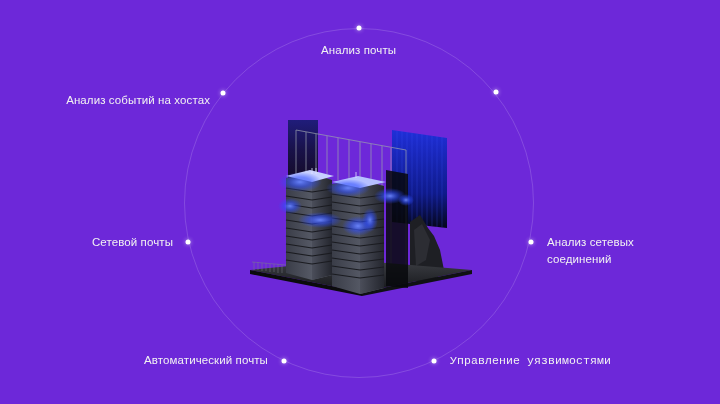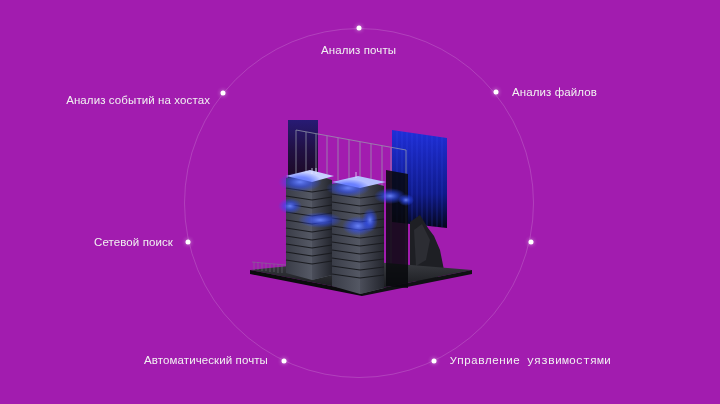--- a/index.html
+++ b/index.html
@@ -8,21 +8,21 @@
       width: 720px;
       height: 404px;
       background: #0e0e0f;
       overflow: hidden;
       font-family: "Liberation Sans", "DejaVu Sans", sans-serif;
     }
     .stage {
       position: relative;
       width: 720px;
       height: 404px;
-      background: #a21caf;
+      background: #6d28d9;
     }
     .orbit {
       position: absolute;
       left: 184px;
       top: 28px;
       width: 350px;
       height: 350px;
       border-radius: 50%;
       border: 1px solid rgba(255,255,255,0.16);
       box-sizing: border-box;
@@ -58,34 +58,35 @@
 <body>
 
 <div class="stage">
 
   <div class="orbit"></div>
 
   <div class="dot" style="left:359px; top:28px;"></div>
   <div class="label" style="left:321px; top:42px;">Анализ почты</div>
 
   <div class="dot" style="left:496px; top:92px;"></div>
-  <div class="label" style="left:512px; top:84px;">Анализ файлов</div>
 
   <div class="dot" style="left:531px; top:242px;"></div>
   <div class="label" style="left:547px; top:234px;">
+    <div>Анализ сетевых</div>
+    <div>соединений</div>
   </div>
 
   <div class="dot" style="left:434px; top:361px;"></div>
   <div class="label" style="left:450px; top:352px;font-family:Liberation Mono, monospace;">Управление уязвимостями</div>
 
   <div class="dot" style="left:284px; top:361px;"></div>
   <div class="label right-align" style="right:452px; top:352px;">Автоматический почты</div>
 
   <div class="dot" style="left:188px; top:242px;"></div>
-  <div class="label right-align" style="right:547px; top:234px;">Сетевой поиск</div>
+  <div class="label right-align" style="right:547px; top:234px;">Сетевой почты</div>
 
   <div class="dot" style="left:223px; top:93px;"></div>
   <div class="label right-align" style="right:510px; top:92px;margin-left:42px;">Анализ событий на хостах</div>
 
   <div class="illustration">
     <svg width="240" height="200" viewBox="0 0 240 200" xmlns="http://www.w3.org/2000/svg">
       <defs>
         <linearGradient id="panelBlue" x1="0" y1="0" x2="0" y2="1">
           <stop offset="0" stop-color="#1f2fd8"></stop>
           <stop offset="0.65" stop-color="#0f1a8a"></stop>

